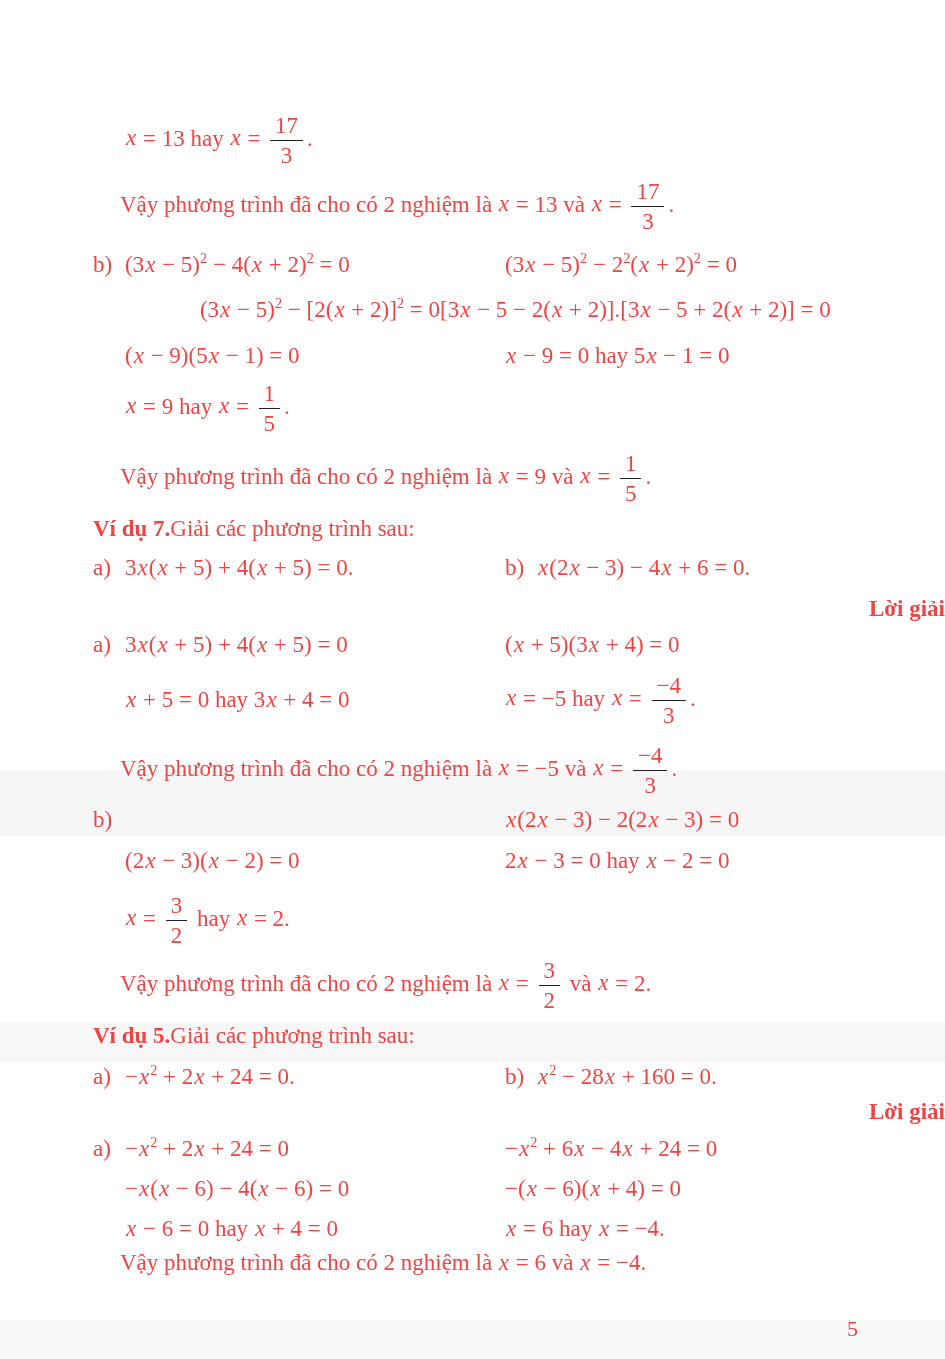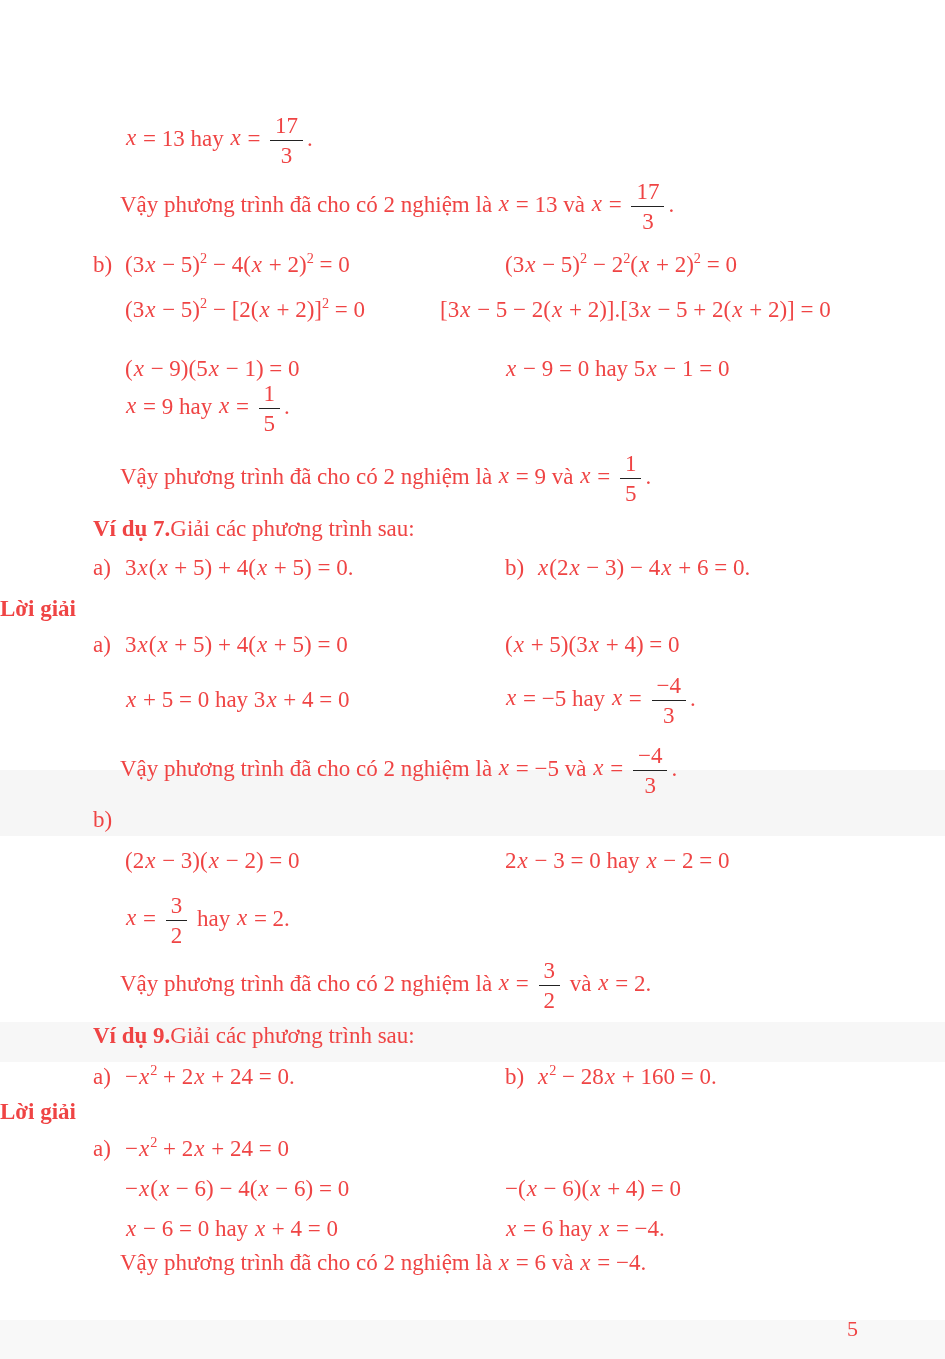--- a/index.html
+++ b/index.html
@@ -14,27 +14,27 @@
   .band{position:absolute;left:0;width:100%;z-index:0;}
   .band1{top:770px;height:66px;background:#f6f6f6;}
   .band2{top:1022px;height:40px;background:#f7f7f7;}
   .band3{top:1320px;height:39px;background:#f8f8f8;}
   .row{
     position:absolute;left:93px;right:10px;
     display:flex;align-items:center;z-index:1;
     white-space:nowrap;
   }
   .col-l{flex:0 0 412px;display:flex;align-items:center;}
-  .wide .col-l{flex-basis:347px;}
+  .wide .col-l{flex-basis:347px;justify-content:flex-end;}
   .col-r{display:flex;align-items:flex-end;}
   .lbl{flex:0 0 32px;}
   .ind{padding-left:32px;}
   .sent{padding-left:27px;}
   .bold{font-weight:bold;}
-  .center-row{left:0;right:0;justify-content:flex-start;font-weight:bold;}
+  .center-row{left:0;right:0;justify-content:flex-end;font-weight:bold;}
   .frac{
     display:inline-block;vertical-align:middle;
     text-align:center;margin:0 4px;line-height:1;
   }
   .frac .fnum{display:block;padding:1px 5px 3px;border-bottom:1.4px solid #222;}
   .frac .fden{display:block;padding:3px 5px 1px;}
   sup{font-size:0.62em;line-height:0;}
   .mx{font-style:italic;padding:0 1px;}
   .pagenum{position:absolute;top:1316px;left:847px;font-size:22px;z-index:1;}
 </style>
@@ -67,21 +67,21 @@
 
   <div class="row wide" style="top:291px;height:38px">
     <span class="col-l">
       <span class="ind">(3<span class="mx">x</span> − 5)<sup>2</sup> − [2(<span class="mx">x</span> + 2)]<sup>2</sup> = 0</span>
     </span>
     <span class="col-r">
       <span>[3<span class="mx">x</span> − 5 − 2(<span class="mx">x</span> + 2)].[3<span class="mx">x</span> − 5 + 2(<span class="mx">x</span> + 2)] = 0</span>
     </span>
   </div>
 
-  <div class="row" style="top:350px;height:38px">
+  <div class="row" style="top:337px;height:38px">
     <span class="col-l">
       <span class="ind">(<span class="mx">x</span> − 9)(5<span class="mx">x</span> − 1) = 0</span>
     </span>
     <span class="col-r">
       <span><span class="mx">x</span> − 9 = 0 hay 5<span class="mx">x</span> − 1 = 0</span>
     </span>
   </div>
 
   <div class="row" style="top:380px;height:56px">
     <span class="ind"><span class="mx">x</span> = 9 hay <span class="mx">x</span> = <span class="frac"><span class="fnum">1</span><span class="fden">5</span></span>.</span>
@@ -131,41 +131,44 @@
   </div>
 
   <div class="row" style="top:742px;height:56px">
     <span class="sent">Vậy phương trình đã cho có 2 nghiệm là <span class="mx">x</span> = −5 và <span class="mx">x</span> = <span class="frac"><span class="fnum">−4</span><span class="fden">3</span></span>.</span>
   </div>
 
   <div class="row" style="top:801px;height:38px">
     <span class="col-l">
       <span class="lbl">b)</span>
     </span>
+    <span class="col-r">
+      <span><span class="mx">x</span>(2<span class="mx">x</span> − 3) − 2(2<span class="mx">x</span> − 3) = 0</span>
+    </span>
   </div>
 
   <div class="row" style="top:842px;height:38px">
     <span class="col-l">
       <span class="ind">(2<span class="mx">x</span> − 3)(<span class="mx">x</span> − 2) = 0</span>
     </span>
     <span class="col-r">
       <span>2<span class="mx">x</span> − 3 = 0 hay <span class="mx">x</span> − 2 = 0</span>
     </span>
   </div>
 
   <div class="row" style="top:892px;height:56px">
     <span class="ind"><span class="mx">x</span> = <span class="frac"><span class="fnum">3</span><span class="fden">2</span></span> hay <span class="mx">x</span> = 2.</span>
   </div>
 
   <div class="row" style="top:957px;height:56px">
     <span class="sent">Vậy phương trình đã cho có 2 nghiệm là <span class="mx">x</span> = <span class="frac"><span class="fnum">3</span><span class="fden">2</span></span> và <span class="mx">x</span> = 2.</span>
   </div>
 
   <div class="row" style="top:1021px;height:30px">
-    <span class="bold">Ví dụ 9.</span>
+    <span class="bold">Ví dụ 5.</span>
     <span> Giải các phương trình sau:</span>
   </div>
 
   <div class="row" style="top:1060px;height:34px">
     <span class="col-l">
       <span class="lbl">a)</span>
       <span>−<span class="mx">x</span><sup>2</sup> + 2<span class="mx">x</span> + 24 = 0.</span>
     </span>
     <span class="col-r">
       <span class="lbl">b)</span>
@@ -175,20 +178,23 @@
 
   <div class="row center-row" style="top:1097px;height:30px">
     <span>Lời giải</span>
   </div>
 
   <div class="row" style="top:1131px;height:36px">
     <span class="col-l">
       <span class="lbl">a)</span>
       <span>−<span class="mx">x</span><sup>2</sup> + 2<span class="mx">x</span> + 24 = 0</span>
     </span>
+    <span class="col-r">
+      <span>−<span class="mx">x</span><sup>2</sup> + 6<span class="mx">x</span> − 4<span class="mx">x</span> + 24 = 0</span>
+    </span>
   </div>
 
   <div class="row" style="top:1171px;height:36px">
     <span class="col-l">
       <span class="ind">−<span class="mx">x</span>(<span class="mx">x</span> − 6) − 4(<span class="mx">x</span> − 6) = 0</span>
     </span>
     <span class="col-r">
       <span>−(<span class="mx">x</span> − 6)(<span class="mx">x</span> + 4) = 0</span>
     </span>
   </div>

